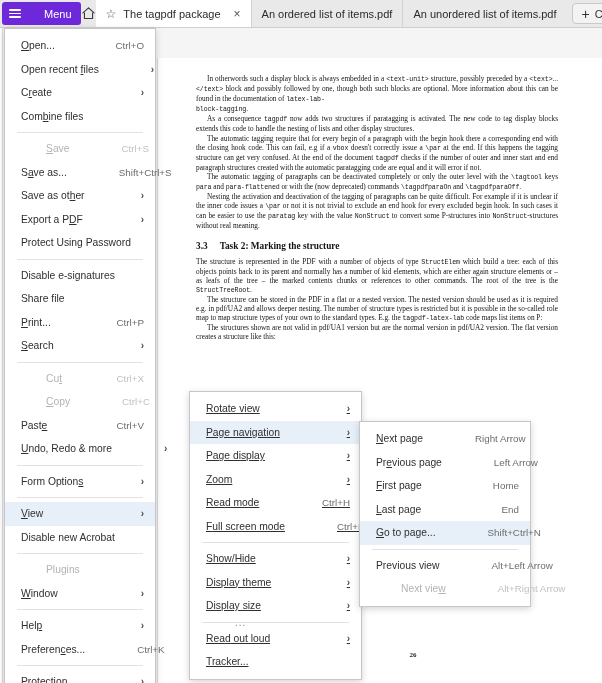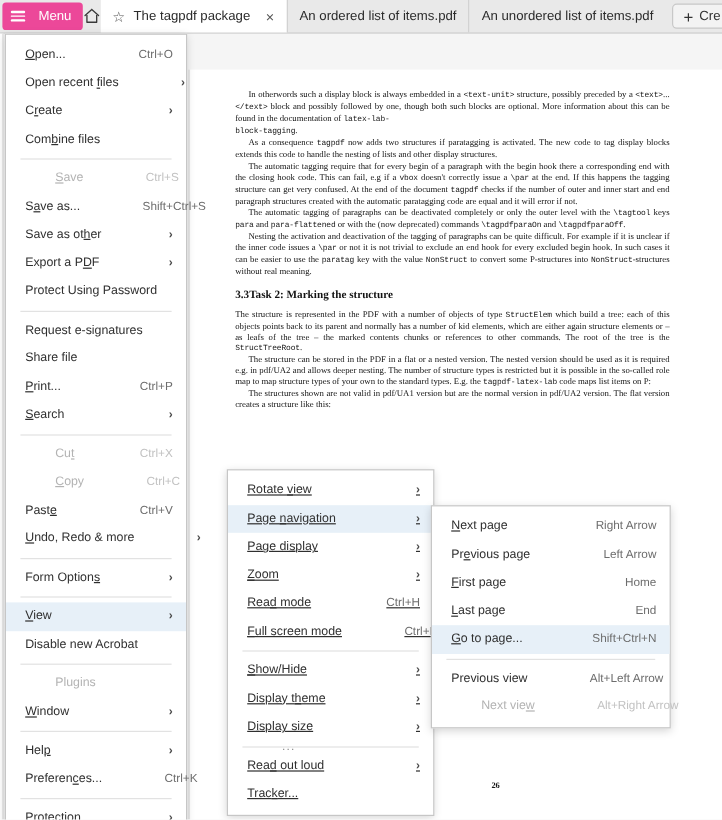--- a/index.html
+++ b/index.html
@@ -13,22 +13,22 @@
   }
 
   
   #tabbar{
     position:absolute; left:0; top:0; width:602px; height:28px;
     background:#e9e9e9;
     display:flex; align-items:stretch;
     border-bottom:1px solid #cfcfcf;
   }
   .menu-btn{
-    display:flex; align-items:center; gap:11px;
-    background:#ec4899; color:#ffffff;
+    display:flex; align-items:center; gap:23px;
+    background:#6d28d9; color:#ffffff;
     margin:2px 0 2px 2px; padding:0 9px 0 7px;
     border-radius:3px; font-size:11px; cursor:default;
   }
   .hamburger{ display:flex; flex-direction:column; justify-content:center; gap:2px; width:12px; }
   .hamburger i{ display:block; height:1.6px; background:#fff; border-radius:1px; }
   .home-btn{ display:flex; align-items:center; justify-content:center; width:30px; cursor:default;}
   .tab{
     display:flex; align-items:center; gap:7px;
     padding:0 10px; font-size:11px; color:#2b2b2b;
     border-left:1px solid #d2d2d2; white-space:nowrap; cursor:default;
@@ -59,21 +59,21 @@
   #pagecontent{
     position:absolute; left:38px; top:16px; width:362px;
     font-family:"Liberation Serif", serif;
     font-size:7.3px; line-height:9.1px; color:#131313;
     text-align:justify;
   }
   #pagecontent p{ margin:0; text-indent:11px; }
   #pagecontent p.noind{ text-indent:0; }
   #pagecontent h3{
     font-size:9.3px; margin:11px 0 6px 0; font-weight:bold;
-    display:flex; text-indent:0;
+    display:flex; gap:12px; text-indent:0;
   }
   code{ font-family:"Liberation Mono", monospace; font-size:6.6px; letter-spacing:-.1px;}
   #pagenum{
     position:absolute; left:0; top:593px; width:510px; text-align:center;
     font-family:"Liberation Serif", serif; font-size:7px; font-weight:bold; color:#1a1a1a;
   }
 
   
   .menu{
     position:absolute; background:#ffffff;
@@ -91,21 +91,21 @@
   .mi .acc{ color:#6d6d6d; font-size:9.8px; }
   .mi .arrow{ color:#4a4a4a; font-size:10px; font-weight:bold; }
   .mi.disabled{ color:#b3b3b3;padding-left:41px; }
   .mi.disabled .acc{ color:#c2c2c2; }
   .mi.sel{ background:#e7f0f8;align-items:center; }
   .sep{ height:1px; background:#e2e2e2; margin:4px 12px; }
   .u{ text-decoration:underline; text-underline-offset:1px; }
 
   #menu-main{ left:4px; top:28px; width:152px; }
   #menu-view{ left:189px; top:391px; width:173px;text-decoration:underline; }
-  #menu-pagenav{ left:359px; top:421px; width:200px; }
+  #menu-pagenav{ left:359px; top:421px; width:172px; }
 
   #dots{
     position:absolute; left:235px; top:617px;
     font-size:10px; color:#8a8a8a; letter-spacing:1px;
   }
 </style>
 </head>
 <body>
 
 <div id="tabbar">
@@ -254,21 +254,21 @@
       <span class="lbl">Export a P<span class="u">D</span>F</span>
       <span class="spacer"></span>
       <span class="arrow">›</span>
     </div>
     <div class="mi">
       <span class="lbl">Protect Using Password</span>
       <span class="spacer"></span>
     </div>
     <div class="sep"></div>
     <div class="mi">
-      <span class="lbl">Request e-signatures</span>
+      <span class="lbl">Disable e-signatures</span>
       <span class="spacer"></span>
     </div>
     <div class="mi">
       <span class="lbl">Share file</span>
       <span class="spacer"></span>
     </div>
     <div class="mi">
       <span class="lbl"><span class="u">P</span>rint...</span>
       <span class="spacer"></span>
       <span class="acc">Ctrl+P</span>

